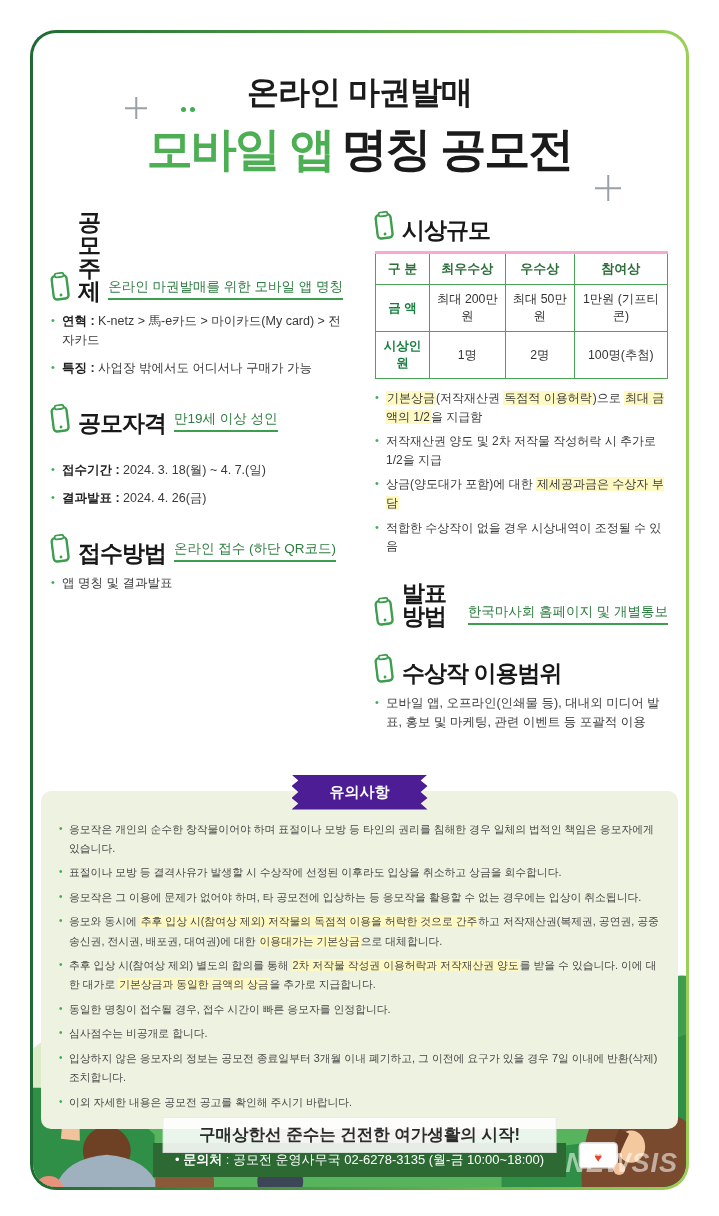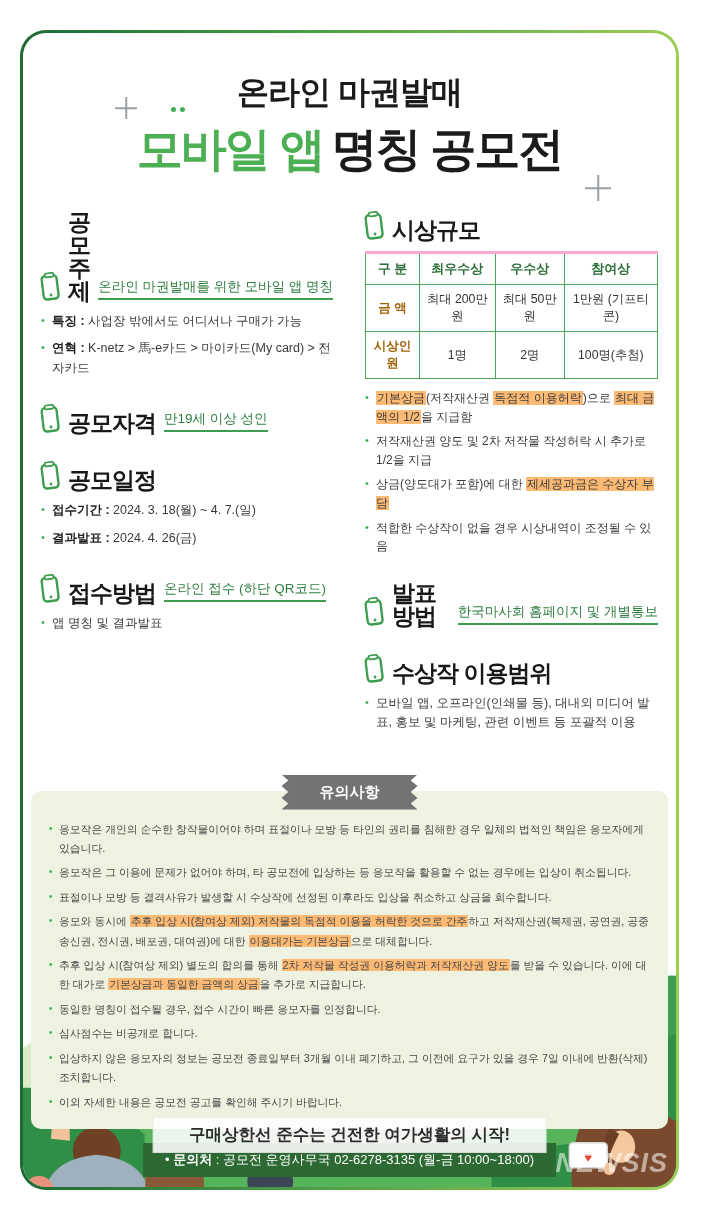--- a/index.html
+++ b/index.html
@@ -1,19 +1,19 @@
 <!DOCTYPE html>
 <html><head>
 <meta charset="utf-8">
 <style>
   * { box-sizing: border-box; margin: 0; padding: 0; }
   html,body { width:719px; height:1216px; background:#fff; font-family:"Liberation Sans","DejaVu Sans",sans-serif; }
   .page { position:relative; width:719px; height:1216px; background:#fff; overflow:hidden; }
 
-  .card-frame { position:absolute; left:20px; top:30px; width:659px; height:1160px; border-radius:26px;
+  .card-frame { position:absolute; left:30px; top:30px; width:659px; height:1160px; border-radius:26px;
     background:linear-gradient(90deg,#1f6a34,#4e9e46 45%,#9bcf57); }
   .card { position:absolute; inset:3px; border-radius:23px; background:#fff; overflow:hidden; }
 
   
   .plus { position:absolute; width:22px; height:22px; z-index:1; }
   .plus::before { content:""; position:absolute; left:50%; top:0; bottom:0; width:1.5px; background:#9aa0a6; transform:translateX(-50%); }
   .plus::after  { content:""; position:absolute; top:50%; left:0; right:0; height:1.5px; background:#9aa0a6; transform:translateY(-50%); }
   .plus-left { left:92px; top:64px; }
   .plus-right { left:562px; top:142px; width:26px; height:26px; }
   .dots { position:absolute; left:148px; top:74px; display:flex; gap:4px; z-index:1; }
@@ -38,28 +38,28 @@
   ul.bullets, ul.notes-list { list-style:none; }
   ul.bullets li { font-size:12.5px; color:#3a3a3a; line-height:1.55; margin:8px 0; padding-left:11px; position:relative; }
   ul.bullets li::before { content:"•"; position:absolute; left:0; top:0; color:#3fae55; font-size:11px; }
   ul.bullets li b { color:#1f1f1f; }
   ul.bullets.tight li { font-size:12px; margin:6px 0; }
 
   
   .prize-table { width:100%; border-collapse:collapse; border-top:3px solid #f9a8d4; margin-bottom:10px; }
   .prize-table th, .prize-table td { border:1.3px solid #4aa455; text-align:center; padding:6px 3px; }
   .prize-table thead th { color:#2c6e38; font-weight:800; font-size:13px; }
-  .prize-table .rowh { color:#a16207; font-weight:800; font-size:12.5px; }
+  .prize-table .rowh { color:#15803d; font-weight:800; font-size:12.5px; }
   .prize-table td { color:#333; font-size:12.3px; }
 
-  .hl { background:#fdba74; padding:0 1px; }
+  .hl { background:#fef9c3; padding:0 1px; }
 
   
   .notes { position:relative; margin:32px 8px 0; background:#eef2e0; border-radius:10px; padding:24px 18px 12px; z-index:2; }
-  .ribbon { position:absolute; top:-16px; left:50%; transform:translateX(-50%); background:#737373; color:#fff;
+  .ribbon { position:absolute; top:-16px; left:50%; transform:translateX(-50%); background:#4c1d95; color:#fff;
     font-weight:800; font-size:15px; padding:8px 38px; white-space:nowrap;
     clip-path:polygon(0% 0%,100% 0%,95% 17%,100% 33%,95% 50%,100% 67%,95% 83%,100% 100%,0% 100%,5% 83%,0% 67%,5% 50%,0% 33%,5% 17%); }
   ul.notes-list li { font-size:10.8px; color:#474747; line-height:1.8; margin:5px 0; padding-left:10px; position:relative; }
   ul.notes-list li::before { content:"•"; position:absolute; left:0; top:0; color:#3fae55; font-size:10px; }
 
   
   .contact { position:relative; z-index:2; margin:14px auto 0; width:max-content; background:#2d6a33; color:#fff;
     font-size:13px; padding:8px 22px; }
   .contact b { font-weight:800;text-align:right; }
 
@@ -110,46 +110,38 @@
             <div class="sec-head">
               <svg class="phone-icon" width="19" height="29" viewBox="0 0 19 29">
                   <rect x="1.5" y="3.5" width="15" height="23.5" rx="3.5" fill="none" stroke="#3d9e4f" stroke-width="2.4"></rect>
                   <rect x="5" y="1" width="9" height="4" rx="2" fill="#fff" stroke="#3d9e4f" stroke-width="1.8"></rect>
                   <circle cx="9" cy="23" r="1.4" fill="#3d9e4f"></circle>
                 </svg>
               <h2 class="sec-title">공모주제</h2>
               <span class="sec-sub">온라인 마권발매를 위한 모바일 앱 명칭</span>
             </div>
             <ul class="bullets">
+                <li><b>연혁 : </b>K-netz &gt; 馬-e카드 &gt; 마이카드(My card) &gt; 전자카드</li>
                 <li><b>특징 : </b>사업장 밖에서도 어디서나 구매가 가능</li>
-                <li><b>연혁 : </b>K-netz &gt; 馬-e카드 &gt; 마이카드(My card) &gt; 전자카드</li>
               </ul>
           </section>
 
           <section class="sec">
             <div class="sec-head">
               <svg class="phone-icon" width="19" height="29" viewBox="0 0 19 29">
                   <rect x="1.5" y="3.5" width="15" height="23.5" rx="3.5" fill="none" stroke="#3d9e4f" stroke-width="2.4"></rect>
                   <rect x="5" y="1" width="9" height="4" rx="2" fill="#fff" stroke="#3d9e4f" stroke-width="1.8"></rect>
                   <circle cx="9" cy="23" r="1.4" fill="#3d9e4f"></circle>
                 </svg>
               <h2 class="sec-title">공모자격</h2>
               <span class="sec-sub">만19세 이상 성인</span>
             </div>
           </section>
 
           <section class="sec">
-            <div class="sec-head">
-              <svg class="phone-icon" width="19" height="29" viewBox="0 0 19 29">
-                  <rect x="1.5" y="3.5" width="15" height="23.5" rx="3.5" fill="none" stroke="#3d9e4f" stroke-width="2.4"></rect>
-                  <rect x="5" y="1" width="9" height="4" rx="2" fill="#fff" stroke="#3d9e4f" stroke-width="1.8"></rect>
-                  <circle cx="9" cy="23" r="1.4" fill="#3d9e4f"></circle>
-                </svg>
-              <h2 class="sec-title">공모일정</h2>
-            </div>
             <ul class="bullets">
                 <li><b>접수기간 : </b>2024. 3. 18(월) ~ 4. 7.(일)</li>
                 <li><b>결과발표 : </b>2024. 4. 26(금)</li>
               </ul>
           </section>
 
           <section class="sec">
             <div class="sec-head">
               <svg class="phone-icon" width="19" height="29" viewBox="0 0 19 29">
                   <rect x="1.5" y="3.5" width="15" height="23.5" rx="3.5" fill="none" stroke="#3d9e4f" stroke-width="2.4"></rect>
@@ -234,22 +226,22 @@
               </ul>
           </section>
 
         </div>
       </div>
 
       <div class="notes">
         <div class="ribbon">유의사항</div>
         <ul class="notes-list">
             <li><span>응모작은 개인의 순수한 창작물이어야 하며 표절이나 모방 등 타인의 권리를 침해한 경우 일체의 법적인 책임은 응모자에게 있습니다.</span></li>
+            <li><span>표절이나 모방 등 결격사유가 발생할 시 수상작에 선정된 이후라도 입상을 취소하고 상금을 회수합니다.</span></li>
             <li><span>응모작은 그 이용에 문제가 없어야 하며, 타 공모전에 입상하는 등 응모작을 활용할 수 없는 경우에는 입상이 취소됩니다.</span></li>
-            <li><span>표절이나 모방 등 결격사유가 발생할 시 수상작에 선정된 이후라도 입상을 취소하고 상금을 회수합니다.</span></li>
             <li><span>응모와 동시에 </span><span class="hl">추후 입상 시(참여상 제외) 저작물의 독점적 이용을 허락한 것으로 간주</span><span>하고 저작재산권(복제권, 공연권, 공중송신권, 전시권, 배포권, 대여권)에 대한 </span><span class="hl">이용대가는 기본상금</span><span>으로 대체합니다.</span></li>
             <li><span>추후 입상 시(참여상 제외) 별도의 합의를 통해 </span><span class="hl">2차 저작물 작성권 이용허락과 저작재산권 양도</span><span>를 받을 수 있습니다. 이에 대한 대가로 </span><span class="hl">기본상금과 동일한 금액의 상금</span><span>을 추가로 지급합니다.</span></li>
             <li><span>동일한 명칭이 접수될 경우, 접수 시간이 빠른 응모자를 인정합니다.</span></li>
             <li><span>심사점수는 비공개로 합니다.</span></li>
             <li><span>입상하지 않은 응모자의 정보는 공모전 종료일부터 3개월 이내 폐기하고, 그 이전에 요구가 있을 경우 7일 이내에 반환(삭제) 조치합니다.</span></li>
             <li><span>이외 자세한 내용은 공모전 공고를 확인해 주시기 바랍니다.</span></li>
           </ul>
       </div>
 
       <div class="contact">

